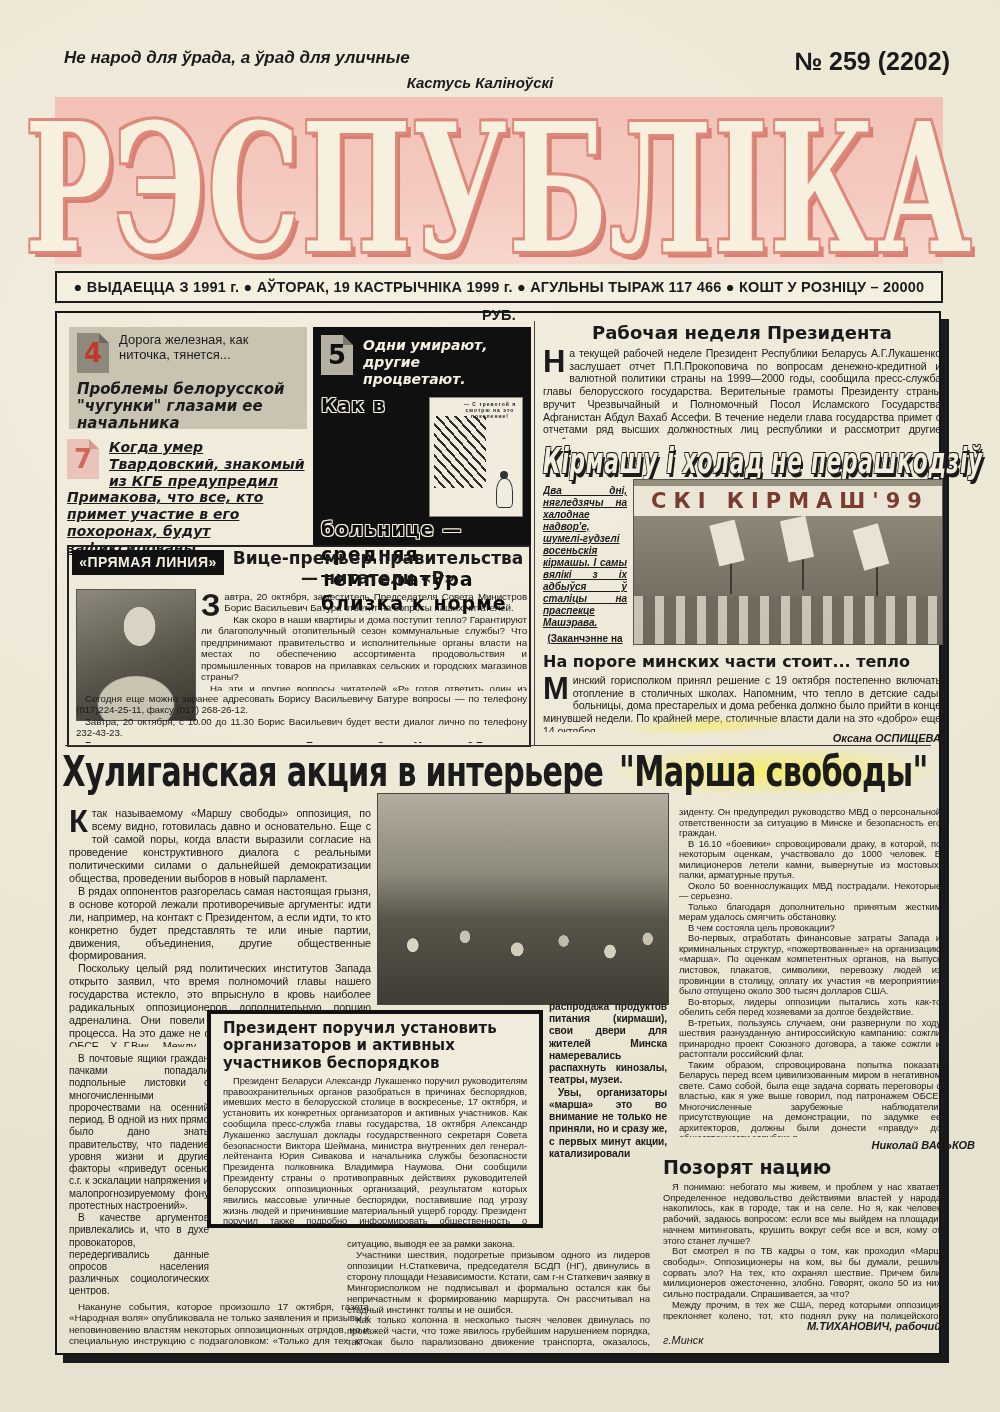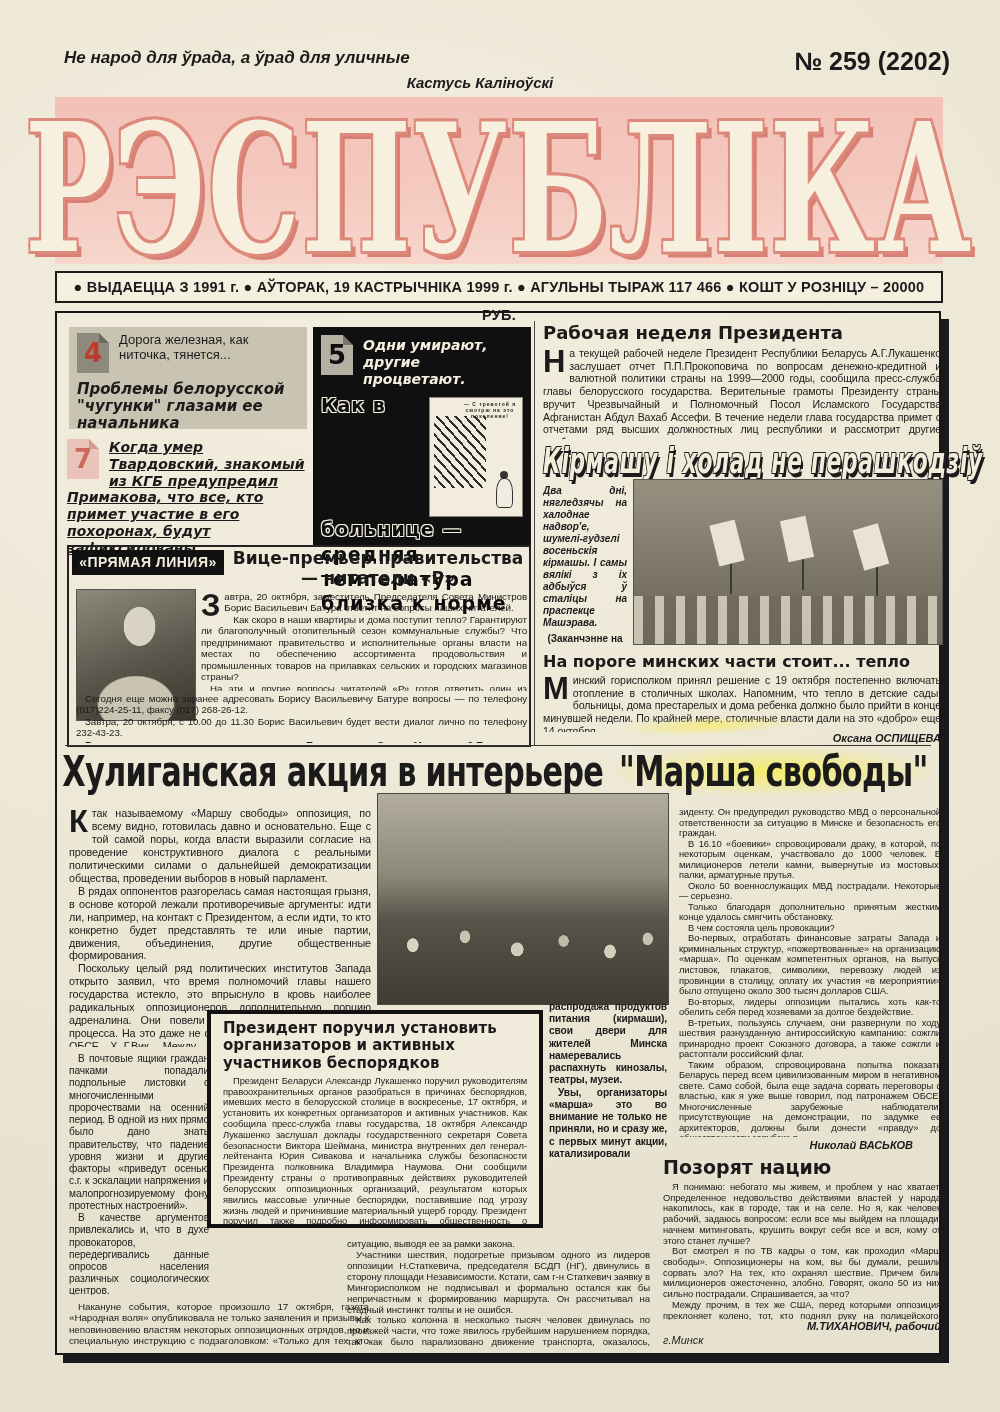--- a/index.html
+++ b/index.html
@@ -65,27 +65,27 @@
       linear-gradient(160deg,#8e897c 0%,#5a564b 55%,#39362e 100%);}
   .dl-body1{position:absolute;left:132px;top:44px;width:326px;height:100px;}
   .dl-body2{position:absolute;left:7px;top:146px;width:451px;height:50px;}
   .dl-body1,.dl-body2{font-size:9.8px;line-height:1.17;}
   .dl-foot{font-weight:700;text-indent:9px;}
 
   .vrule{left:477px;top:8px;width:1px;height:424px;background:#4a463c;}
   .hrule{left:8px;top:432px;width:866px;height:1px;background:#3a372f;}
 
   
-  .pw-head{left:486px;top:10px;width:398px;text-align:left;font:700 18px/1.1 "DejaVu Sans",sans-serif;}
+  .pw-head{left:486px;top:10px;width:398px;text-align:center;font:700 18px/1.1 "DejaVu Sans",sans-serif;}
   .pw-body{left:486px;top:34px;width:398px;height:92px;font-size:10.6px;}
   .kir-head{left:486px;top:128px;width:398px;height:40px;overflow:visible;white-space:nowrap;}
   .kir-head span{display:inline-block;transform:scale(.7,1.15);transform-origin:left top;
     font:italic 700 31px/1.1 "DejaVu Sans",sans-serif;color:#f2ecdb;letter-spacing:1px;
     text-shadow:-1px -1px 0 #1c1c1c,1px -1px 0 #1c1c1c,-1px 1px 0 #1c1c1c,1px 1px 0 #1c1c1c,3px 3px 0 #1c1c1c;}
-  .kir-cap{left:486px;top:172px;width:84px;height:160px;font:italic 700 10px/1.2 "Liberation Sans",sans-serif;text-align:justify;overflow:hidden;}
+  .kir-cap{left:486px;top:172px;width:84px;height:160px;font:italic 700 10px/1.2 "Liberation Sans",sans-serif;text-align:justify;overflow:hidden;text-decoration:underline;}
   .kir-cont{font-weight:700;text-align:center;font-style:normal;padding-top:4px;}
   .kir-photo{left:576px;top:166px;width:308px;height:164px;border:1px solid #555;overflow:hidden;
     background:linear-gradient(180deg,#96917f 0%,#7c7769 55%,#676254 100%);}
   .kir-banner{position:absolute;left:-14px;top:6px;width:340px;height:30px;background:#eae5d5;
     font:700 21px/30px "DejaVu Sans",sans-serif;color:#7a3c31;letter-spacing:7px;white-space:nowrap;overflow:hidden;text-align:center;}
   .flag{position:absolute;width:26px;height:42px;background:#e8e3d3;}
   .pole{position:absolute;width:2px;height:70px;background:#3c3930;}
   .kir-crowd{position:absolute;left:0;bottom:0;width:100%;height:48px;opacity:.85;
     background:repeating-linear-gradient(90deg,#d8d2c1 0 9px,#6f6a5d 9px 21px);}
   .sch-head{left:486px;top:340px;width:398px;font:700 16px/1.1 "DejaVu Sans",sans-serif;}
@@ -111,21 +111,21 @@
       linear-gradient(180deg,#b2ad9e 0%,#8d897b 38%,#57544a 60%,#3f3c33 100%);}
   .colB{left:12px;top:740px;width:140px;height:242px;font-size:10.2px;}
   .porder{left:150px;top:697px;width:336px;height:218px;border:4px solid #111;box-sizing:border-box;
     padding:6px 12px;background:#f0ebdb;overflow:hidden;}
   .porder-h{font:700 15px/1.15 "DejaVu Sans",sans-serif;margin-bottom:4px;}
   .porder-b{font:9.4px/1.15 "Liberation Sans",sans-serif;text-align:justify;text-indent:10px;letter-spacing:-.1px;}
   .col2n{left:492px;top:688px;width:118px;height:226px;font-size:10.2px;font-weight:bold;}
   .colmid{left:290px;top:926px;width:303px;height:108px;font-size:9.6px;line-height:1.14;}
   .colC{left:12px;top:988px;width:300px;height:46px;font-size:9.9px;line-height:1.14;}
   .col3{left:622px;top:494px;width:262px;height:330px;font-size:9.4px;line-height:1.12;}
-  .col3-by{left:594px;top:826px;width:262px;}
+  .col3-by{left:656px;top:826px;width:262px;}
 
   
   .shame-h{left:606px;top:844px;width:278px;font:700 19px/1.1 "DejaVu Sans",sans-serif;}
   .shame-b{left:606px;top:869px;width:278px;height:138px;font-size:9.4px;line-height:1.14;}
   .shame-by{left:606px;top:1007px;width:278px;}
   .shame-loc{left:606px;top:1021px;width:278px;font:italic 11px/1.2 "Liberation Sans",sans-serif;}
 </style>
 </head>
 <body>
 
@@ -200,20 +200,21 @@
     </div>
 
     <div class="abs kir-head">
       <span>Кірмашу і холад не перашкодзіў</span>
     </div>
     <div class="abs kir-cap">
       <div>Два дні, нягледзячы на халоднае надвор'е, шумелі-гудзелі восеньскія кірмашы. І самы вялікі з іх адбыўся ў сталіцы на праспекце Машэрава.</div>
       <div class="kir-cont">(Заканчэнне на с.2)</div>
     </div>
     <div class="abs kir-photo">
+      <div class="kir-banner">СКІ КІРМАШ'99</div>
       <div class="pole" style="left:96px;top:44px"></div>
       <div class="flag" style="left:80px;top:42px;transform:rotate(-14deg)"></div>
       <div class="pole" style="left:168px;top:40px"></div>
       <div class="flag" style="left:150px;top:38px;transform:rotate(-12deg)"></div>
       <div class="pole" style="left:242px;top:48px"></div>
       <div class="flag" style="left:224px;top:46px;transform:rotate(-16deg)"></div>
       <div class="kir-crowd"></div>
     </div>
 
     <div class="abs sch-head">На пороге минских части стоит... тепло</div>
@@ -262,21 +263,21 @@
 
     <div class="abs colC art">
       <p>Накануне события, которое произошло 17 октября, газета «Народная воля» опубликовала не только заявления и призывы к неповиновению властям некоторых оппозиционных отрядов, но и специальную инструкцию с подзаголовком: «Только для тех, кто решил участвовать в акции «Марш свободы». В ней расшифровывалось, как получить от акции «максимальное удовольствие и оптимальный результат».</p>
 
     </div>
 
     <div class="abs col3 art">
       <p style="text-indent:0">зиденту. Он предупредил руководство МВД о персональной ответственности за ситуацию в Минске и безопасность его граждан.</p>
       <p>В 16.10 «боевики» спровоцировали драку, в которой, по некоторым оценкам, участвовало до 1000 человек. В милиционеров летели камни, вывернутые из мостовых, палки, арматурные прутья.</p>
       <p>Около 50 военнослужащих МВД пострадали. Некоторые — серьезно.</p>
-      <p>Только благодаря дополнительно принятым жестким конце удалось смягчить обстановку.</p>
+      <p>Только благодаря дополнительно принятым жестким мерам удалось смягчить обстановку.</p>
       <p>В чем состояла цель провокации?</p>
       <p>Во-первых, отработать финансовые затраты Запада и криминальных структур, «пожертвованные» на организацию «марша». По оценкам компетентных органов, на выпуск листовок, плакатов, символики, перевозку людей из провинции в столицу, оплату их участия «в мероприятии» было отпущено около 300 тысяч долларов США.</p>
       <p>Во-вторых, лидеры оппозиции пытались хоть как-то обелить себя перед хозяевами за долгое бездействие.</p>
       <p>В-третьих, пользуясь случаем, они развернули по ходу шествия разнузданную антироссийскую кампанию: сожгли принародно проект Союзного договора, а также сожгли и растоптали российский флаг.</p>
       <p>Таким образом, спровоцирована попытка показать Беларусь перед всем цивилизованным миром в негативном свете. Само собой, была еще задача сорвать переговоры с властью, как я уже выше говорил, под патронажем ОБСЕ. Многочисленные зарубежные наблюдатели, присутствующие на демонстрации, по задумке ее архитекторов, должны были донести «правду» до общественности зарубежья...</p>
 
     </div>
     <div class="abs col3-by by">Николай  ВАСЬКОВ</div>
 
     <div class="abs shame-h">Позорят нацию</div>

